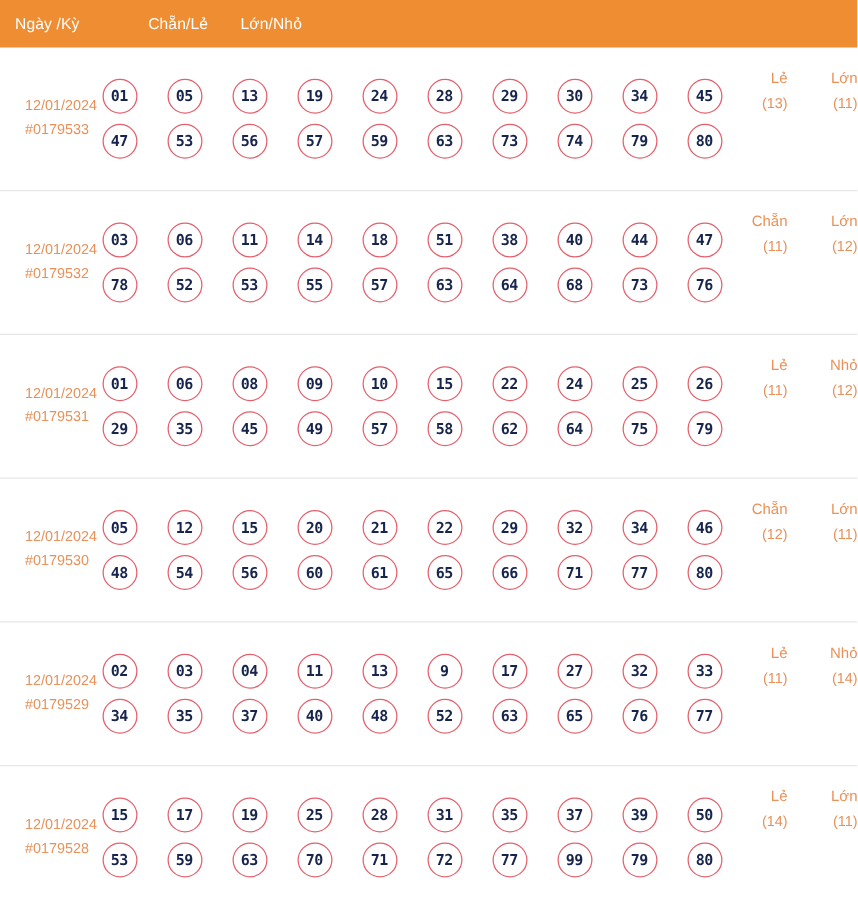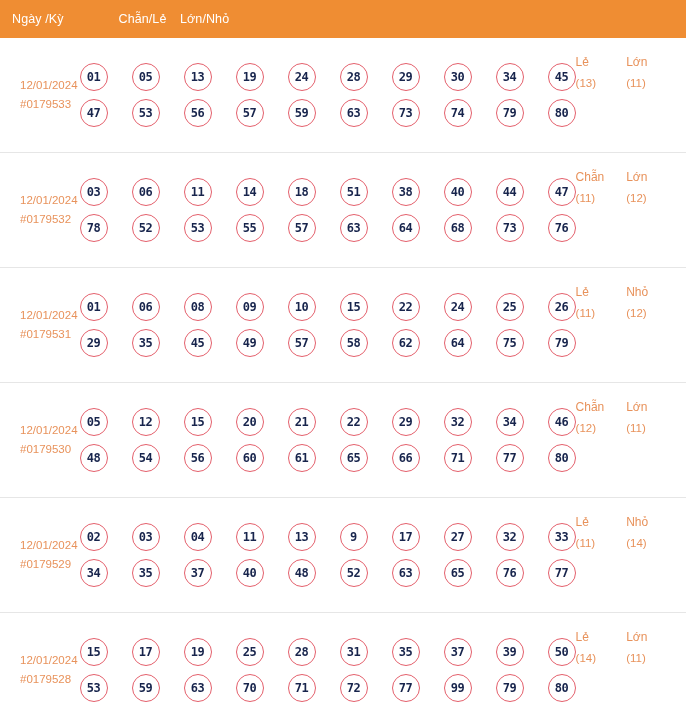--- a/index.html
+++ b/index.html
@@ -25,21 +25,21 @@
     display: flex;
     align-items: center;
     color: #ffffff;
     font-size: 12.5px;
     font-weight: normal;
     letter-spacing: 0.1px;
   }
   .th-date   { width: 105px; padding-left: 12px; }
   .th-result { flex: 1; padding-left: 4px; }
   .th-oddeven{ width: 75px; text-align: center; }
-  .th-bigsml { width: 80px; padding-right: 6px; }
+  .th-bigsml { width: 80px; text-align: center; padding-right: 6px; }
 
   
   .row {
     display: flex;
     align-items: center;
     border-top: 1px solid #e6e6e6;
     flex: 1 1 0;
     min-height: 0;
   }
   .row:first-of-type { border-top: none; }
@@ -78,28 +78,28 @@
     font-size: 12px;
     font-weight: bold;
     display: flex;
     align-items: center;
     justify-content: center;
     letter-spacing: -0.3px;
   }
 
   .cell-stat {
     width: 75px;
-    text-align: left;
+    text-align: right;
     color: #e8925b;
     font-size: 12px;
     line-height: 1.75;
     align-self: flex-start;
     padding-top: 14px;
   }
-  .cell-stat.big { width: 80px; padding-right: 18px; }
+  .cell-stat.big { width: 80px; padding-right: 0; }
   .cell-stat .s-count { display: block; font-size: 11.5px; }
 </style>
 </head>
 <body>
 
 <div class="table">
 
   <div class="thead">
     <div class="th-date">Ngày /Kỳ</div>
     <div class="th-oddeven">Chẵn/Lẻ</div>

